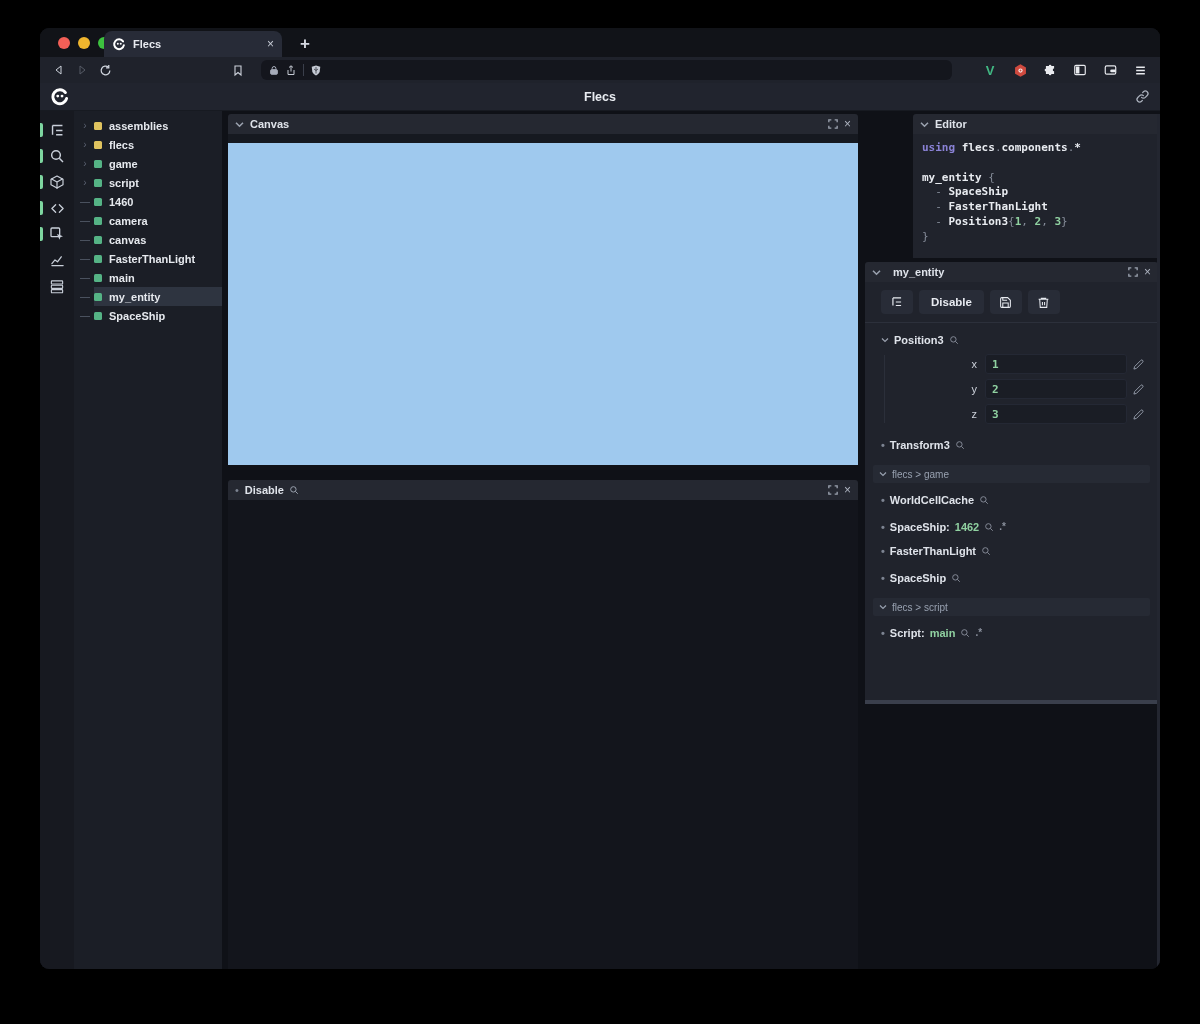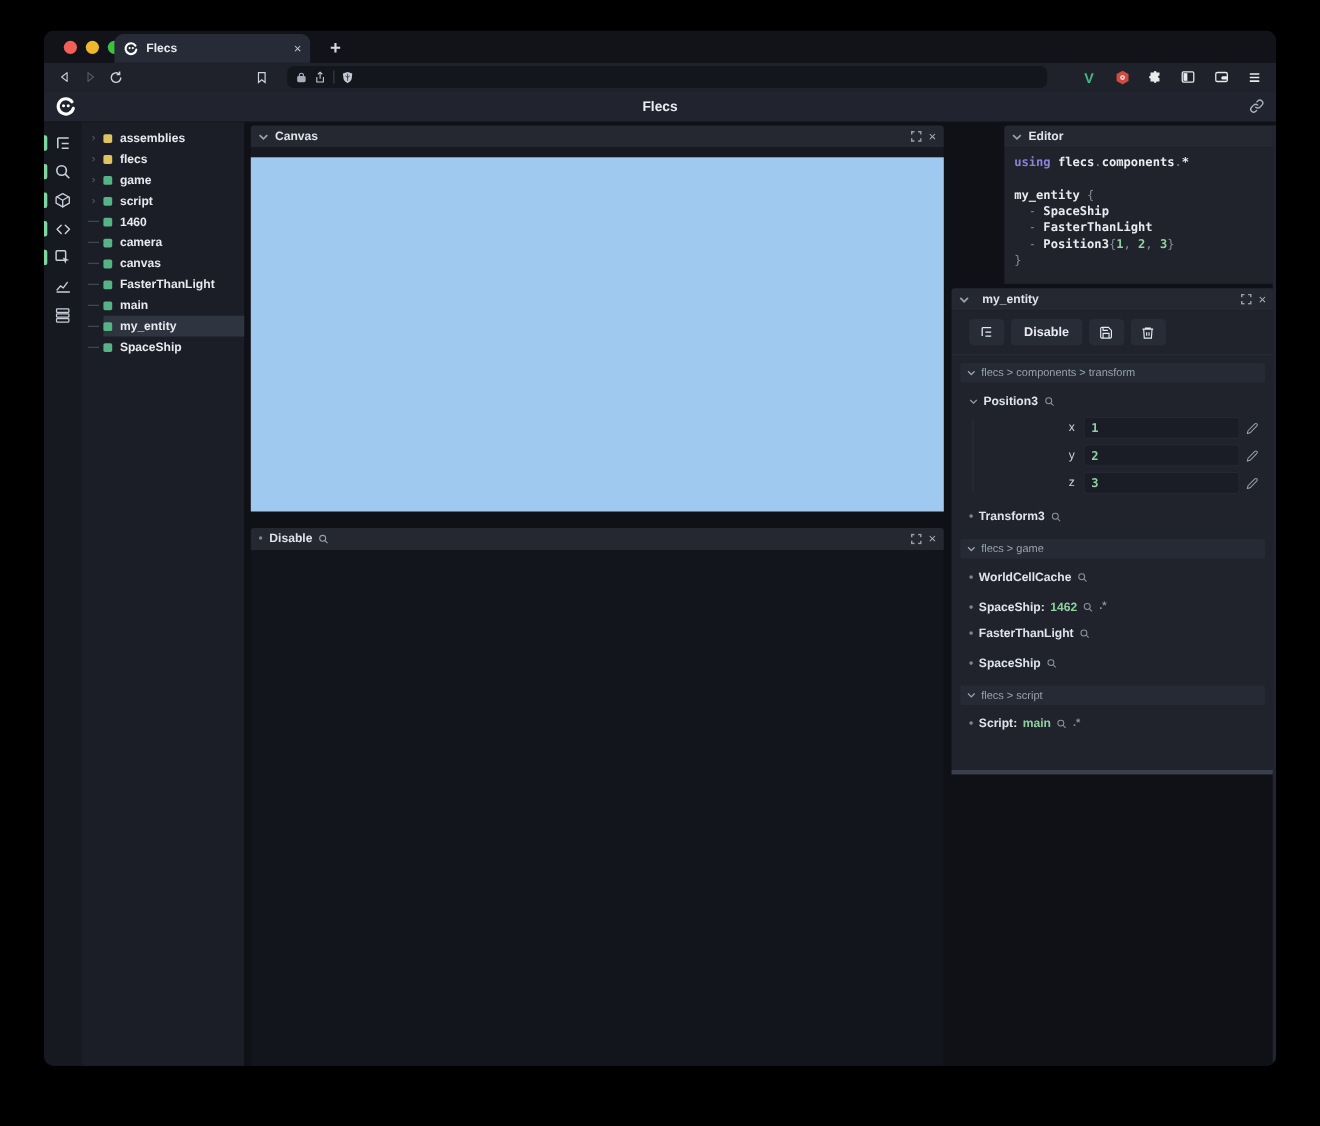--- a/index.html
+++ b/index.html
@@ -450,26 +450,20 @@
           </button>
           <button class="ibtn icon">
             <svg class="i" width="13" height="13" viewBox="0 0 24 24" fill="none" stroke="currentColor" stroke-width="1.9">
                   <path d="M3 6h18M8 6V4h8v2M19 6l-1 15H6L5 6"></path>
                   <path d="M10 11v6M14 11v6"></path>
                 </svg>
           </button>
         </div>
         <div class="divider"></div>
 
-        <div class="sec-header">
-          <svg class="i" width="8" height="6" viewBox="0 0 10 8" fill="none" stroke="currentColor" stroke-width="1.6">
-                <path d="M1 2l4 4 4-4"></path>
-              </svg>
-          <span>flecs &gt; components &gt; transform</span>
-        </div>
         <div class="comp-row">
           <svg class="i" width="8" height="6" viewBox="0 0 10 8" fill="none" stroke="#9aa1ae" stroke-width="1.6">
                 <path d="M1 2l4 4 4-4"></path>
               </svg>
           <span>Position3</span>
           <span class="mag">
             <svg class="i" width="10" height="10" viewBox="0 0 24 24" fill="none" stroke="currentColor" stroke-width="2.2">
                   <circle cx="10.5" cy="10.5" r="6.5"></circle>
                   <path d="M15.5 15.5L21 21"></path>
                 </svg>

